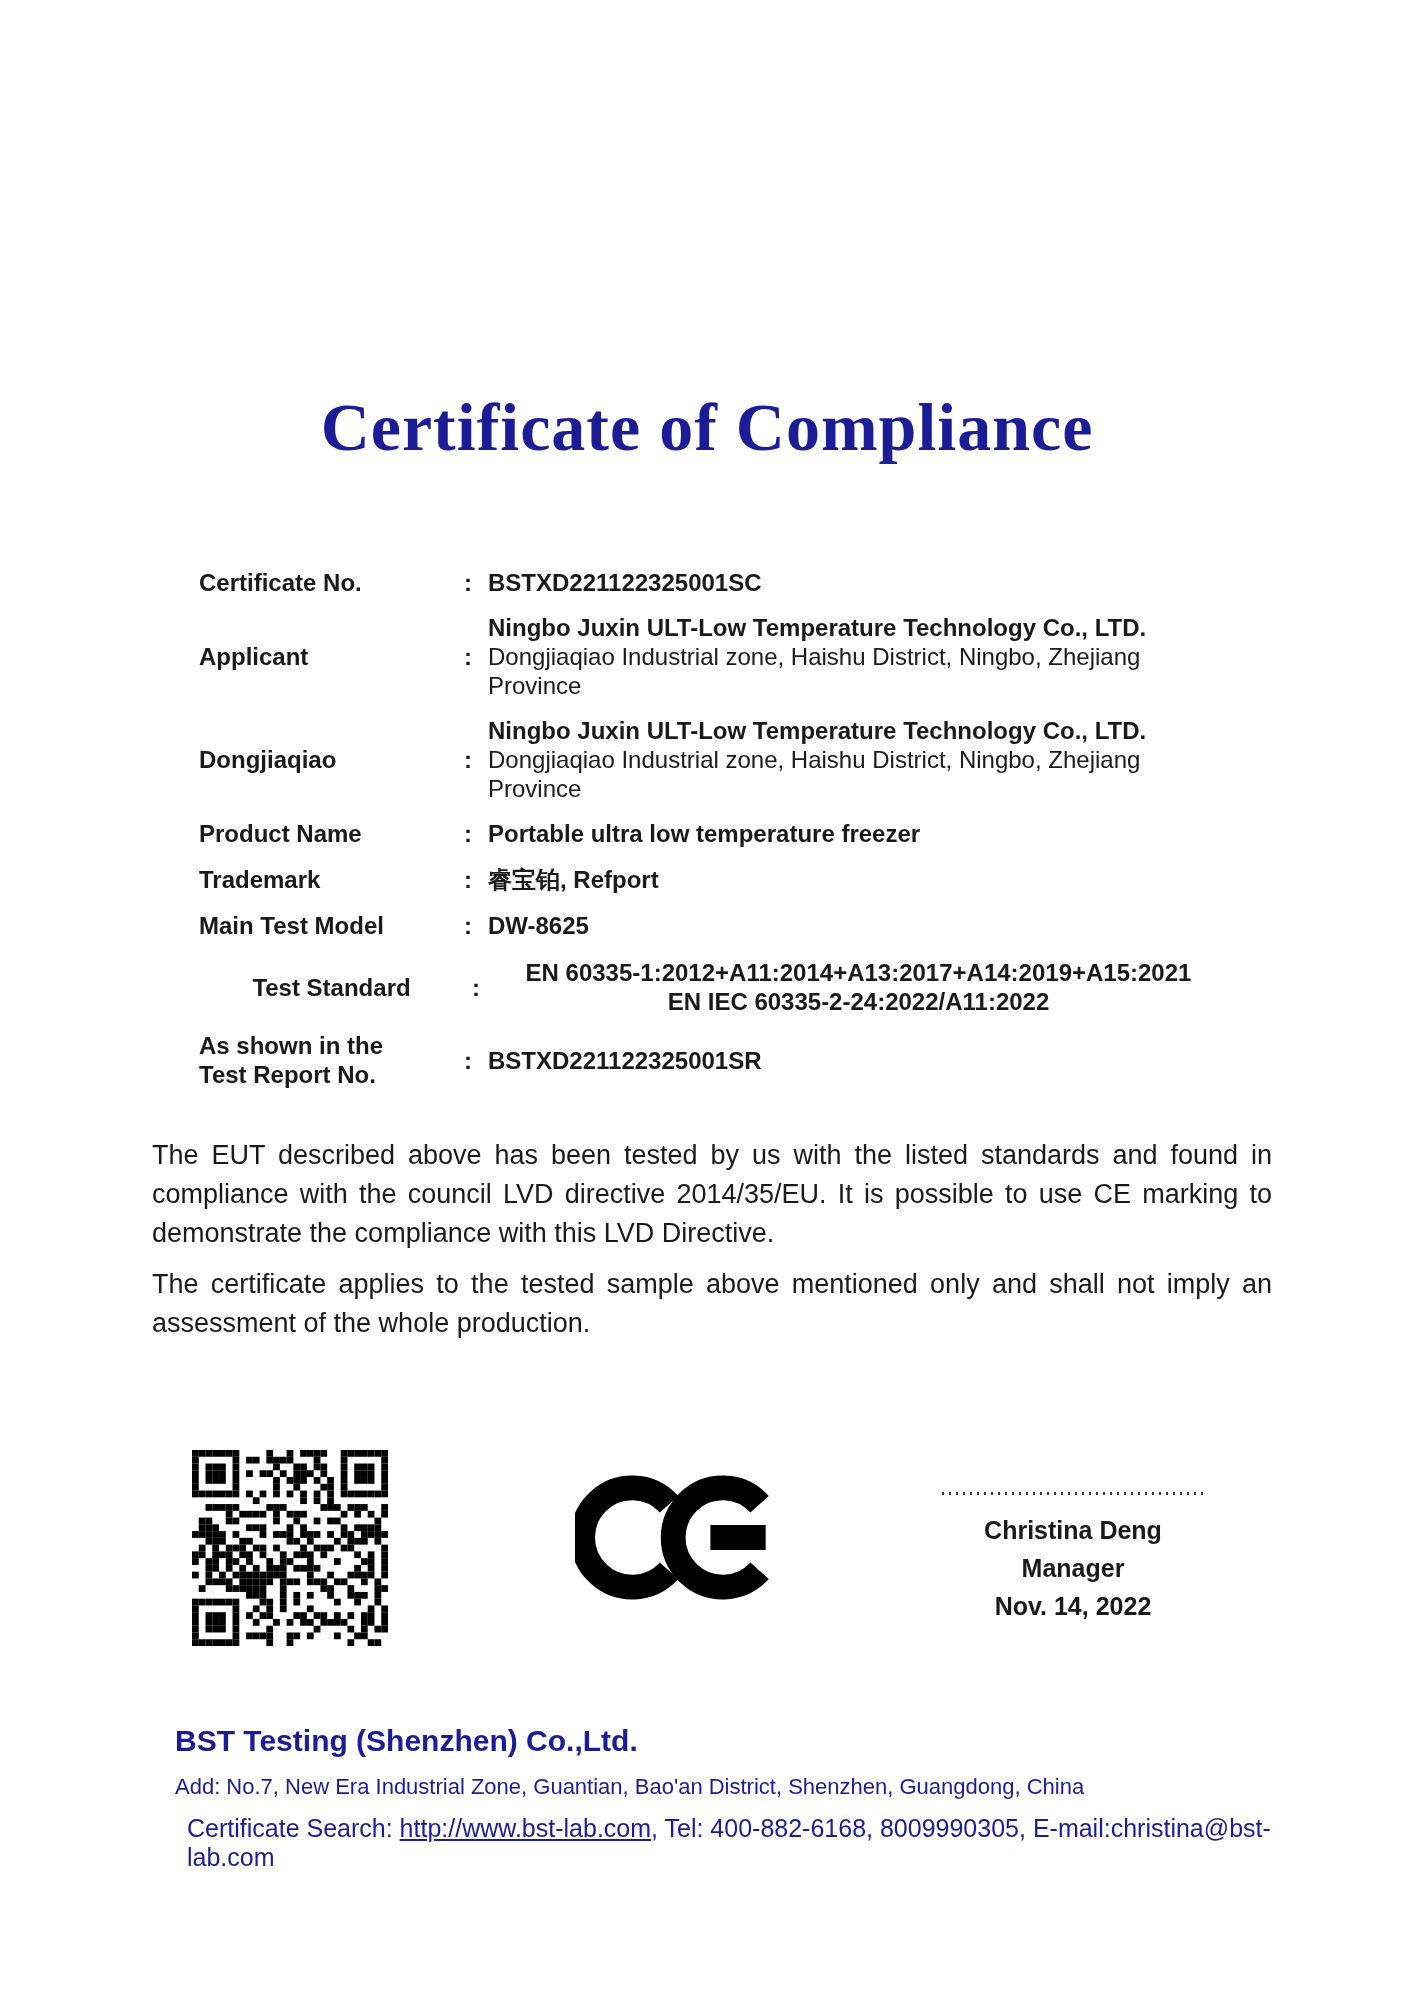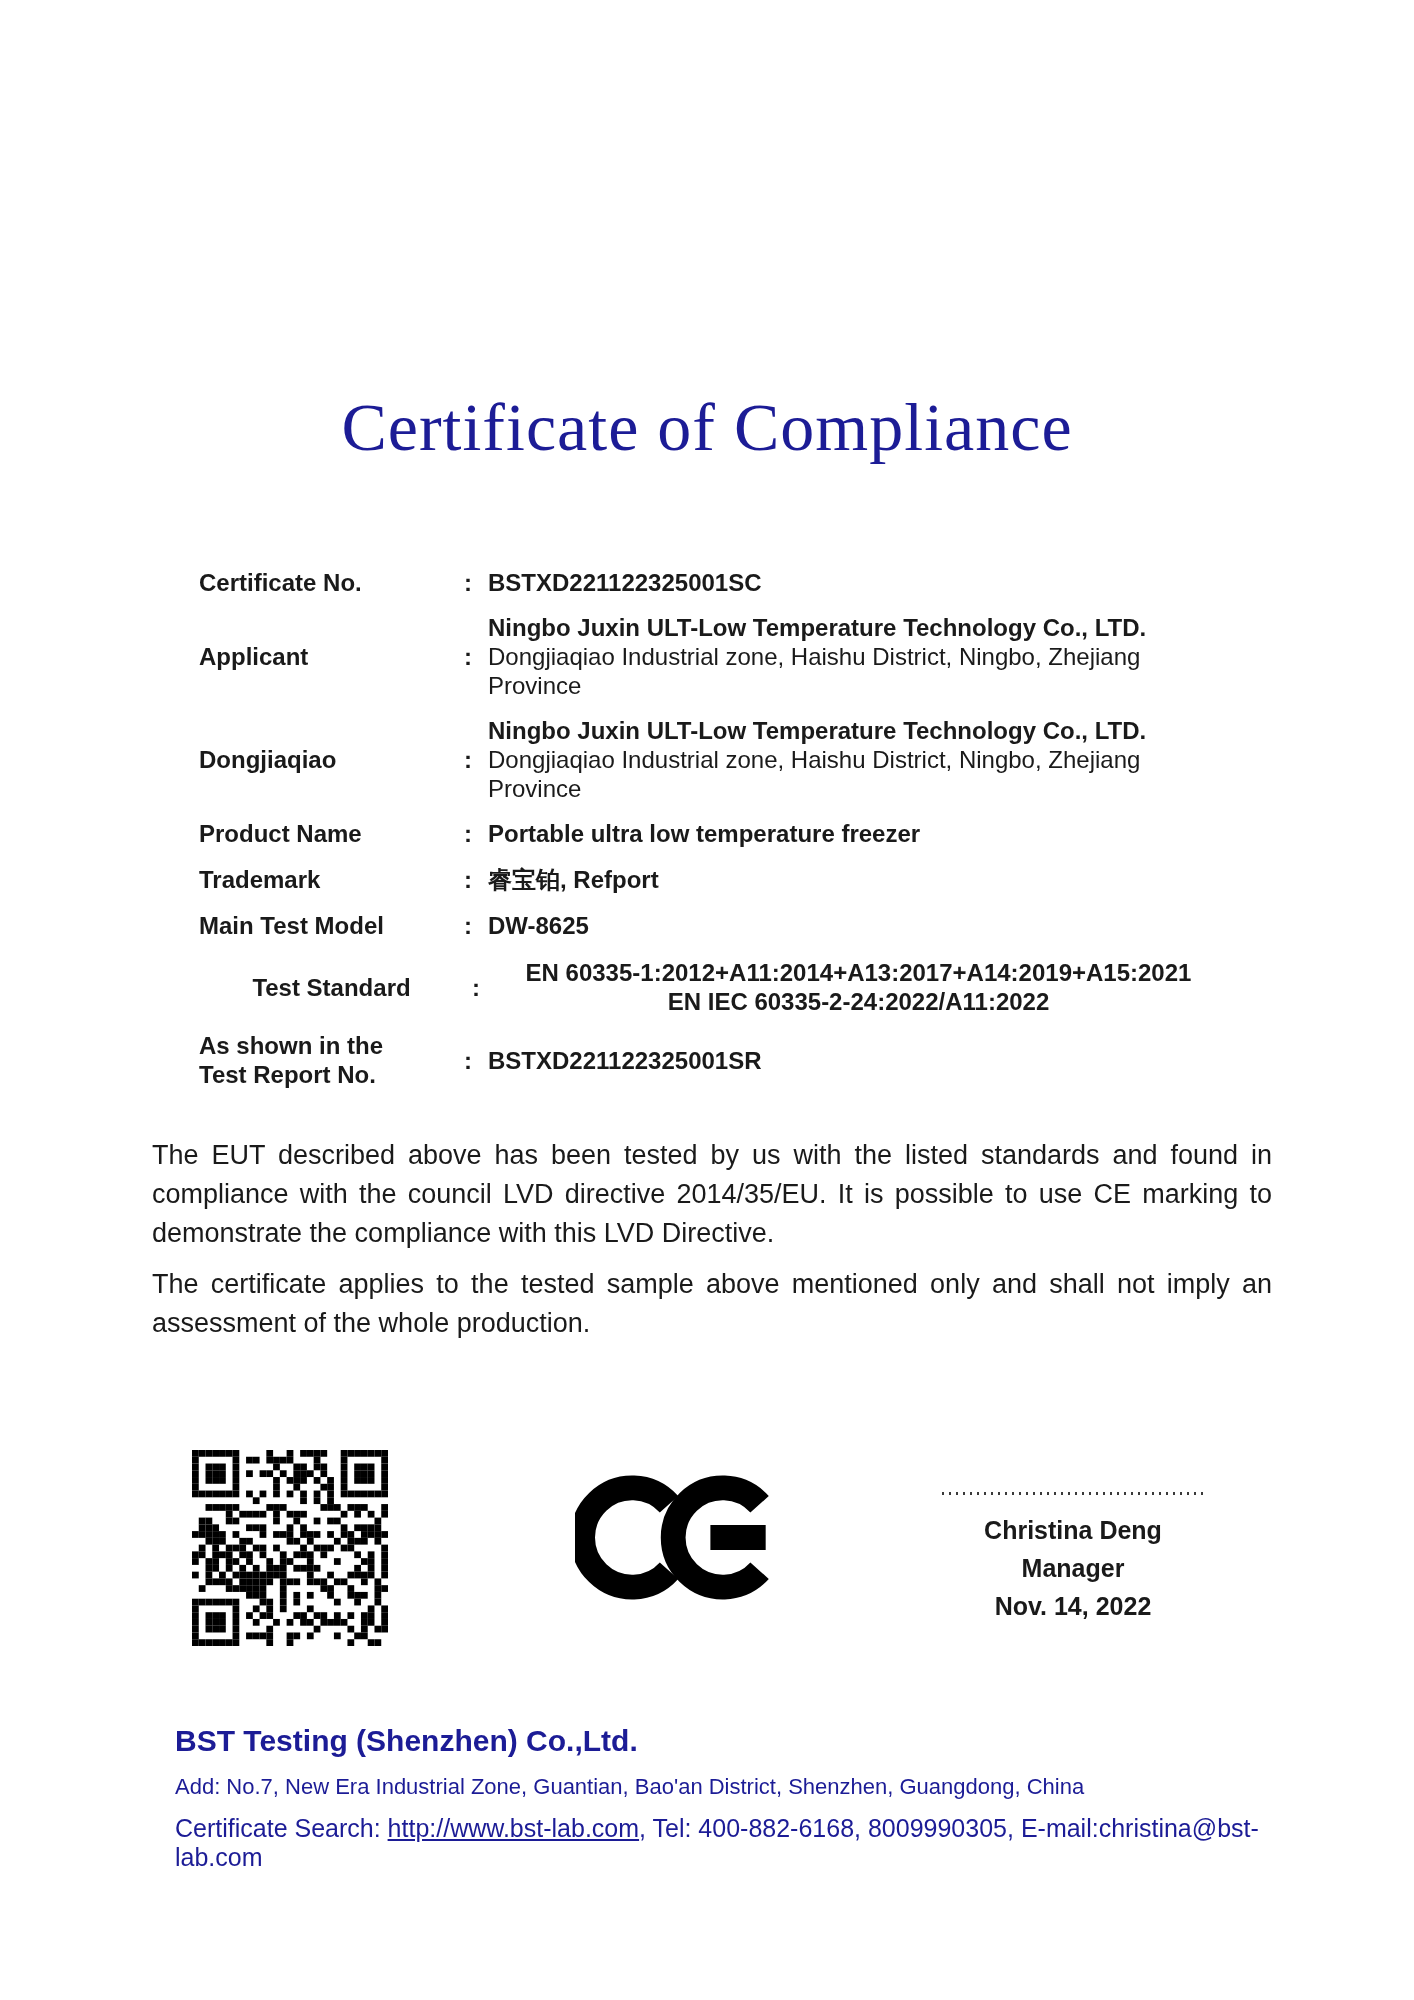--- a/index.html
+++ b/index.html
@@ -8,21 +8,21 @@
     width:1414px;height:2000px;
     background:#ffffff;
     font-family:"Liberation Sans", sans-serif;
     color:#1a1a1a;
     overflow:hidden;
   }
   .title{
     position:absolute;top:388px;left:0;width:100%;
     text-align:center;
     font-family:"Liberation Serif", serif;
-    font-weight:normal;
+    font-weight:bold;
     font-size:68px;
     color:var(--navy,#1c1c96);
     letter-spacing:1px;
   }
   .fields{
     position:absolute;left:175px;top:568px;width:1030px;
     font-size:24px;line-height:29px;margin-left:24px;
   }
   .frow{display:flex;align-items:center;margin-bottom:16px;}
   .flabel{width:265px;font-weight:bold;flex:0 0 auto;}
@@ -52,21 +52,21 @@
   .sig .dotline{
     height:3px;width:100%;margin-bottom:16px;
     background-image:repeating-linear-gradient(90deg,#3a3a3a 0 2px,transparent 2px 7px);
   }
   .footer{
     position:absolute;left:175px;top:1724px;width:1110px;
     color:var(--navy,#1c1c96);
   }
   .f-company{font-size:30px;font-weight:bold;margin:0 0 16px 0;}
   .f-address{font-size:22px;margin:0 0 14px 0;}
-  .f-search{font-size:25px;margin:0;}
+  .f-search{font-size:25px;margin:12px;}
   .f-search a{color:var(--navy,#1c1c96);text-decoration:underline;}
 </style>
 </head>
 <body>
 
 <div class="page">
 
   <div class="title">Certificate of Compliance</div>
 
   <div class="fields">

